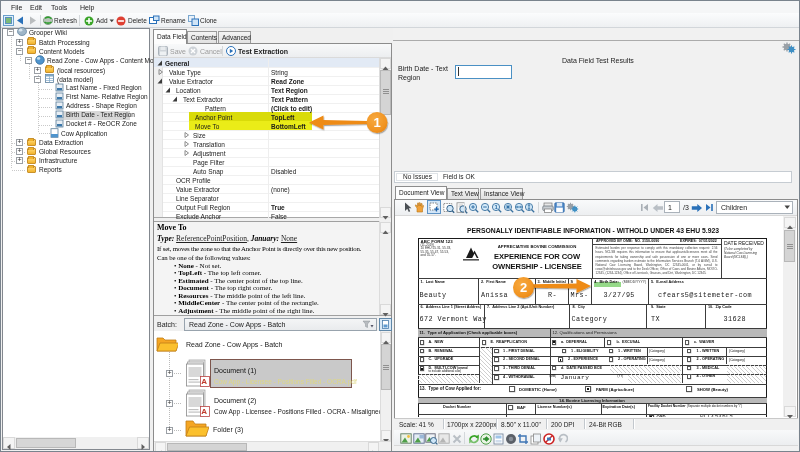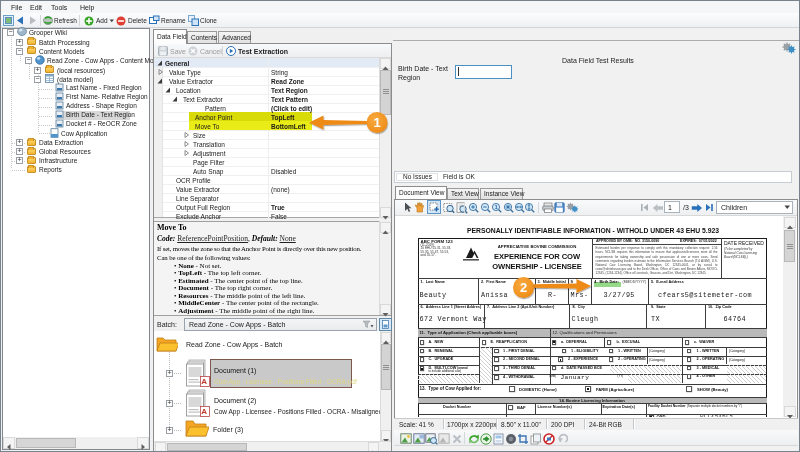--- a/index.html
+++ b/index.html
@@ -301,21 +301,21 @@
       </svg></div>
 <div class="sthumb" style="left:380px;top:70px;width:11px;height:45px;border:1px solid #b8b8b8;box-sizing:border-box;background:#d4d4d4;"></div>
 <div class="ab" style="left:382.5px;top:89px;width:6px;height:1px;background:#909090;box-shadow:0 2px 0 #909090,0 4px 0 #909090;"></div>
 <div class="sbtn" style="left:379.5px;top:207px;width:11.5px;height:11px;"><svg width="9" height="9">
         <polygon points="4.5,6.5 1.5,3 7.5,3" fill="#606060"></polygon>
       </svg></div>
 
 <div class="ab" style="left:154px;top:221px;width:237px;height:95px;background:#f4f4f4;border-top:1px solid #a0a0a0;border-bottom:1px solid #a0a0a0;box-sizing:border-box;"></div>
 <div id="helppanel">
 <div class="ab ser b" style="left:157px;top:223px;font-size:8px;color:#000;">Move To</div>
-<div class="ab ser" style="left:157px;top:233.5px;font-size:7.5px;color:#000;"><span class="b" style="font-style:italic;">Code:</span> <span style="text-decoration:underline;color:#222;">ReferencePointPosition</span>, <span class="b" style="font-style:italic;">Default:</span> <span style="text-decoration:underline;color:#222;">None</span></div>
+<div class="ab ser" style="left:157px;top:233.5px;font-size:7.5px;color:#000;"><span class="b" style="font-style:italic;">Type:</span> <span style="text-decoration:underline;color:#222;">ReferencePointPosition</span>, <span class="b" style="font-style:italic;">January:</span> <span style="text-decoration:underline;color:#222;">None</span></div>
 <div class="ab ser" style="left:157px;top:245px;font-size:6.8px;color:#000;letter-spacing:-0.18px;white-space:nowrap;">If set, moves the zone so that the Anchor Point is directly over this new position.</div>
 <div class="ab ser" style="left:157px;top:253.5px;font-size:6.8px;color:#000;letter-spacing:-0.1px;white-space:nowrap;">Can be one of the following values:</div>
 <div class="ab ser" style="left:174px;top:262.5px;font-size:7px;color:#000;line-height:7.6px;width:205px;overflow:hidden;height:51px;">
 • <span class="b">None</span> - Not set.<br>
 • <span class="b">TopLeft</span> - The top left corner.<br>
 • <span class="b">Estimated</span> - The center point of the top line.<br>
 • <span class="b">Document</span> - The top right corner.<br>
 • <span class="b">Resources</span> - The middle point of the left line.<br>
 • <span class="b">MiddleCenter</span> - The center point of the rectangle.<br>
 • <span class="b">Adjustment</span> - The middle point of the right line.
@@ -689,23 +689,23 @@
 <div class="vline" style="left:483.7px;top:303.5px;height:24px;background:#3c3c3c;"></div>
 <div class="vline" style="left:569.4px;top:303.5px;height:24px;background:#3c3c3c;"></div>
 <div class="vline" style="left:646.3px;top:303.5px;height:24px;background:#3c3c3c;"></div>
 <div class="vline" style="left:704.5px;top:303.5px;height:24px;background:#3c3c3c;"></div>
 <div class="flbl" style="left:420.5px;top:306.3px;">6.&nbsp; Address Line 1 (Street Addres)</div>
 <div class="flbl" style="left:487px;top:306.3px;">7.&nbsp; Address Line 2 (Apt./Unit Number)</div>
 <div class="flbl" style="left:572.5px;top:306.3px;">8.&nbsp; City</div>
 <div class="flbl" style="left:651px;top:306.3px;">9.&nbsp; State</div>
 <div class="flbl" style="left:708px;top:306.3px;">10.&nbsp; Zip Code</div>
 <div class="fval" style="left:419.5px;top:316px;">672 Vermont Way</div>
-<div class="fval" style="left:571.5px;top:316px;">Cleugh</div>
+<div class="fval" style="left:571.5px;top:316px;">Category</div>
 <div class="fval" style="left:651px;top:316px;text-align:center;">TX</div>
-<div class="fval" style="left:723.5px;top:316px;">64764</div>
+<div class="fval" style="left:723.5px;top:316px;">31628</div>
 <div class="hline" style="left:417.5px;top:327.5px;width:349px;background:#3c3c3c;"></div>
 
 <div class="ab" style="left:417.5px;top:328.5px;width:349px;height:8.5px;background:#b9b9b9;"></div>
 <div class="flbl" style="left:419.5px;top:330.8px;font-size:4.2px;">11.&nbsp; Type of Application (Check applicable boxes)</div>
 <div class="flbl" style="left:552.5px;top:330.8px;font-size:4.2px;font-weight:normal;color:#222;">12. Qualifications and Permissions</div>
 <div class="hline" style="left:417.5px;top:337.3px;width:349px;background:#3c3c3c;"></div>
 <div class="vline" style="left:550px;top:327.5px;height:56px;background:#3c3c3c;"></div>
 <div id="sec11">
 <div class="hline" style="left:417.5px;top:346.9px;width:132.5px;background:#3c3c3c;"></div>
 <div class="hline" style="left:417.5px;top:355.7px;width:61px;background:#3c3c3c;"></div>

